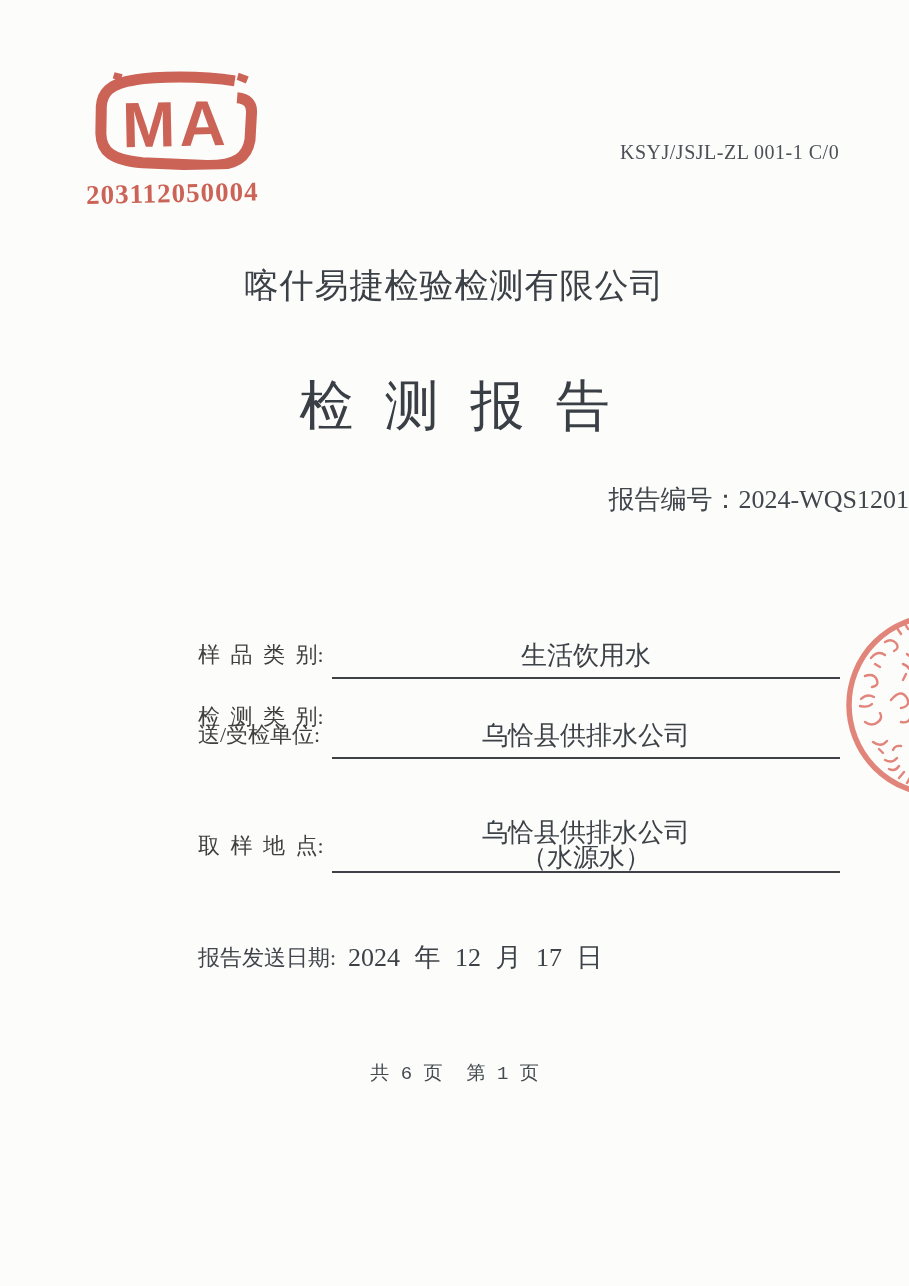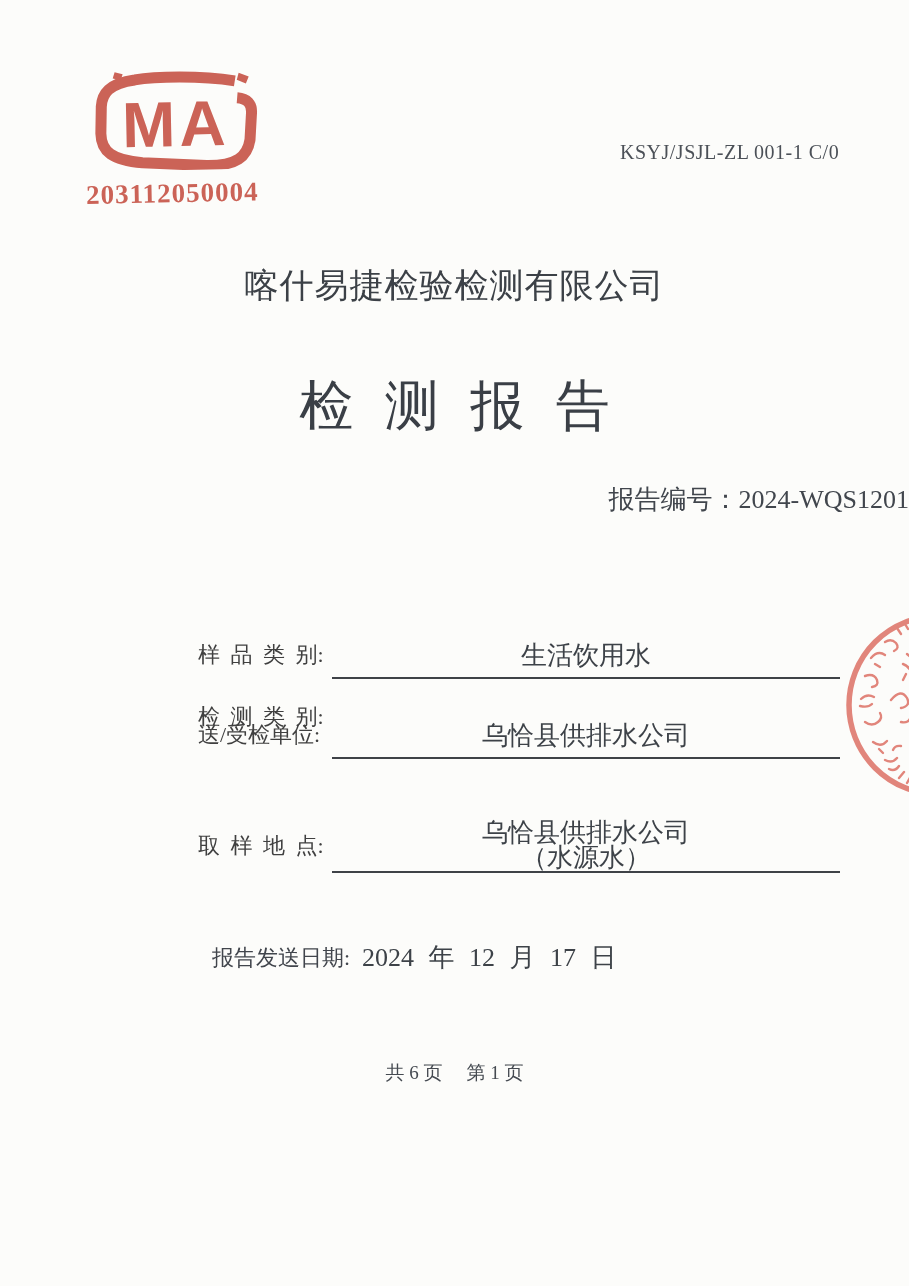--- a/index.html
+++ b/index.html
@@ -78,35 +78,35 @@
     font-size:26px;color:#3d4248;
     border-bottom:2px solid var(--line);
   }
   .field-value.two-line{line-height:25px;padding-top:2px;}
   .r1{top:638px;height:41px;}
   .r2{top:700px;height:41px;}
   .r3{top:718px;height:41px;}
   .r4{top:818px;height:55px;}
   
   .date-row{
-    position:absolute;left:212px;top:940px;width:642px;
+    position:absolute;left:198px;top:940px;width:642px;
     display:flex;
   }
   .date-label{
     width:150px;flex:none;font-size:22px;color:#41454c;
     white-space:nowrap;padding-top:3px;
   }
   .date-value{
     flex:1;font-size:26px;word-spacing:8px;
     color:#3d4248;padding-right:55px;white-space:nowrap;
   }
   
   .page-footer{
     position:absolute;top:1060px;left:0;width:100%;
-    text-align:center;font-size:19px;color:#454a51;
+    text-align:center;font-size:19px;color:#454a51;font-family:Liberation Mono, monospace;
   }
   .page-footer .gap{display:inline-block;width:24px;}
   
   .round-seal{
     position:absolute;right:0;top:604px;
     opacity:.85;
   }
   .seal-stroke{stroke:var(--seal-red);fill:none;stroke-width:5.5;}
   .seal-script{stroke:var(--seal-red);fill:none;stroke-width:2.4;stroke-linecap:round;stroke-linejoin:round;}
 </style>

